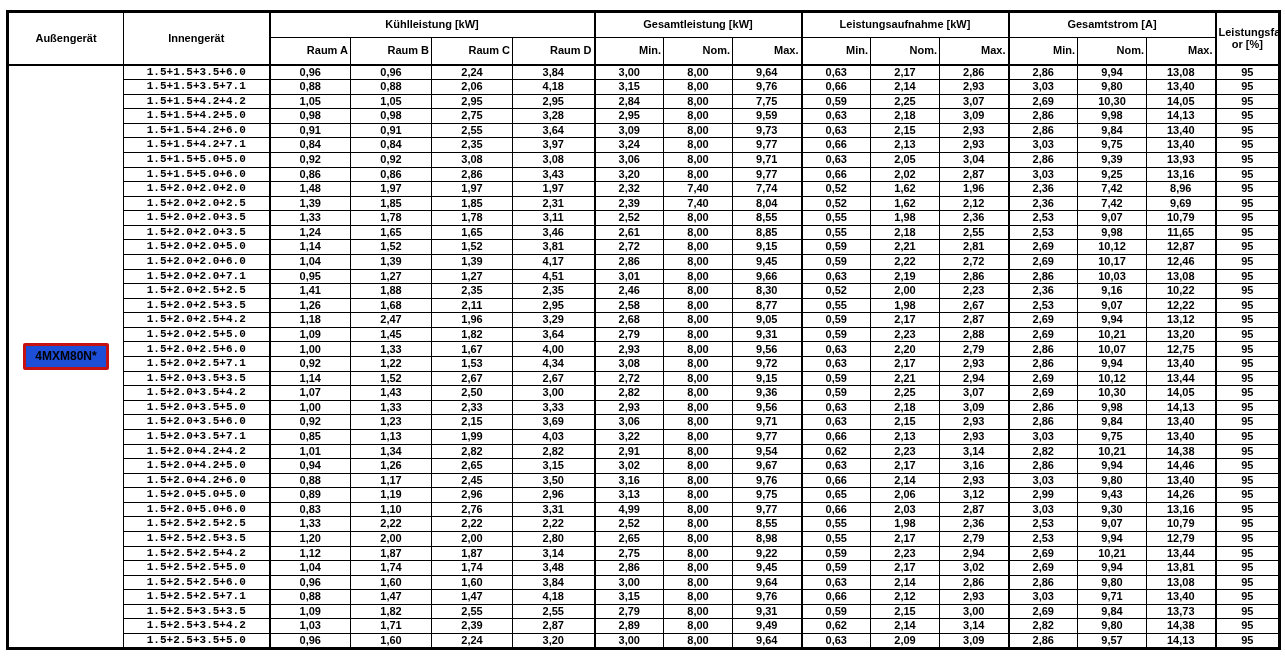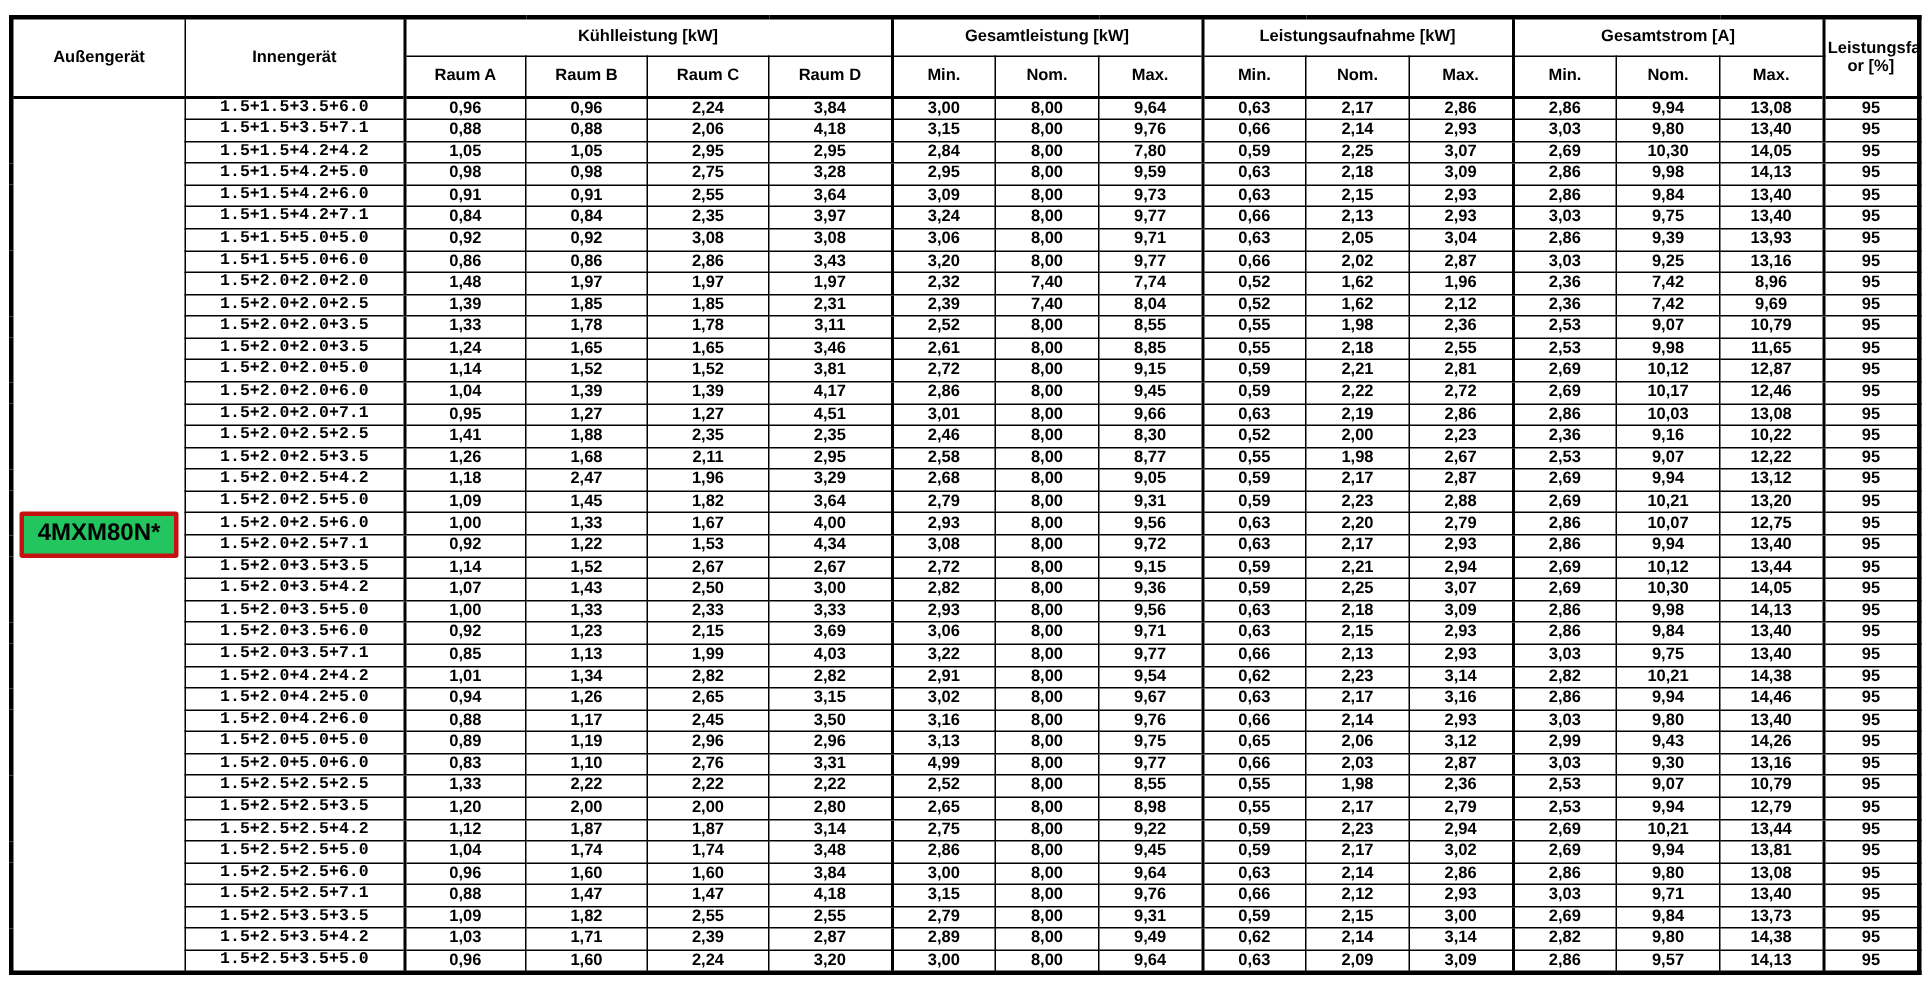--- a/index.html
+++ b/index.html
@@ -35,44 +35,44 @@
     color: #000000;
     font-weight: bold;
     font-size: 11px;
     line-height: 1.05;
     white-space: nowrap;
     overflow: hidden;
   }
   table.spec { border: 3px solid #000000; }
   thead th { font-size: 11.5px; }
   thead tr.group-row th { height: 24px; }
-  thead tr.sub-row th { height: 26px; }
+  thead tr.sub-row th { height: 26px; text-align: right; }
   thead { border-bottom: 2px solid #000000; }
   
   .gb { border-left: 2px solid #000000 !important; }
   .lf-head { font-size: 11.5px; white-space: normal; }
   .lf-head span { display: block; }
   tbody tr { height: 14px; }
   tbody td { font-size: 11px; }
   td.inner-name { position: relative; font-size: 11.5px; font-family: Liberation Mono, monospace; }
   td.outdoor-cell {
     width: 116px;
     vertical-align: middle;
     text-align: center;
     background: #ffffff;
   }
   .outdoor-box {
     display: inline-block;
     border: 3px solid var(--red, #c41212);
     border-radius: 2px;
     padding: 4px 9px;
-    font-size: 16px;
+    font-size: 12px;
     font-weight: bold;
     color: #000000;
-    background: #22c55e;
+    background: #1d4ed8;
   }
 </style>
 </head>
 <body>
 
 <div class="stage">
   <table class="spec">
     <colgroup>
       <col style="width:116px">
       <col style="width:146px">
@@ -157,21 +157,21 @@
           <td class="gb">95</td>
         </tr>
         <tr>
           <td class="inner-name">1.5+1.5+4.2+4.2</td>
           <td class="gb">1,05</td>
           <td>1,05</td>
           <td>2,95</td>
           <td>2,95</td>
           <td class="gb">2,84</td>
           <td>8,00</td>
-          <td>7,80</td>
+          <td>7,75</td>
           <td class="gb">0,59</td>
           <td>2,25</td>
           <td>3,07</td>
           <td class="gb">2,69</td>
           <td>10,30</td>
           <td>14,05</td>
           <td class="gb">95</td>
         </tr>
         <tr>
           <td class="inner-name">1.5+1.5+4.2+5.0</td>

